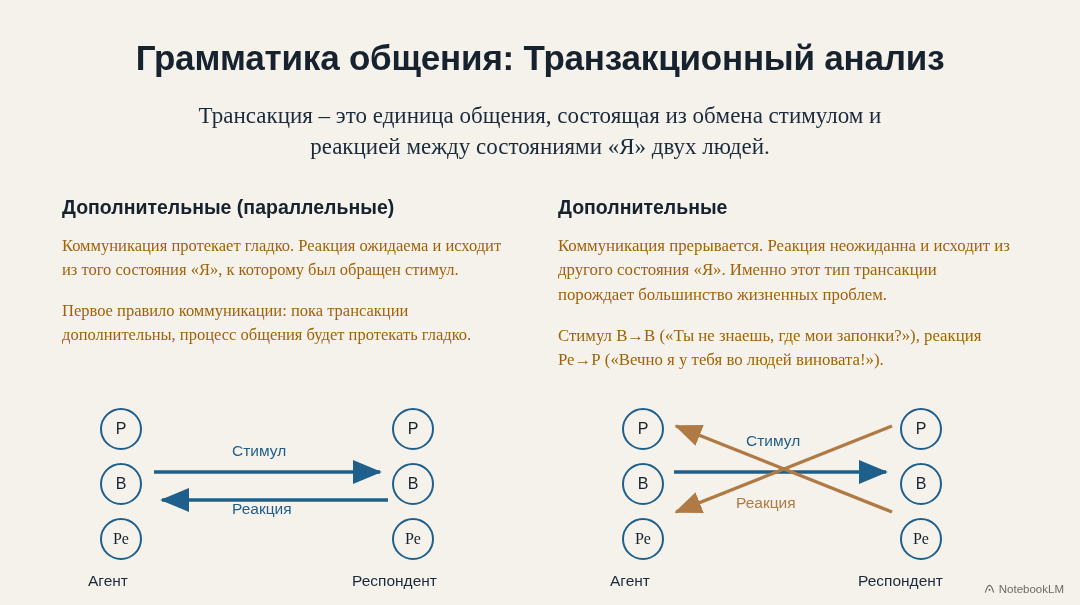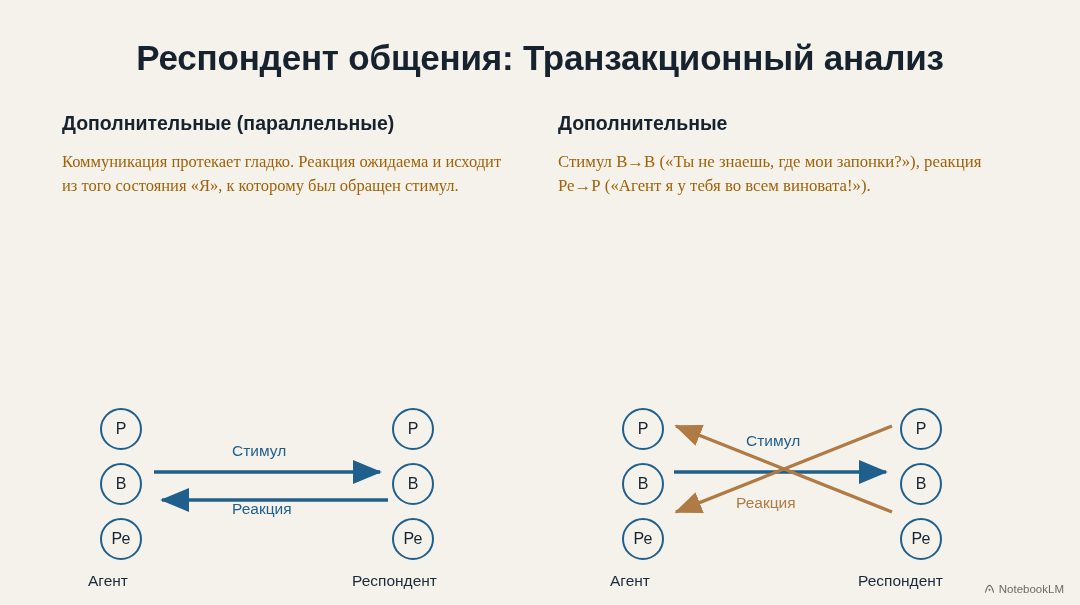--- a/index.html
+++ b/index.html
@@ -105,21 +105,21 @@
     font-family: "Liberation Sans", sans-serif;
     font-size: 16px;
     display: flex;
     align-items: center;
     justify-content: center;
     margin-bottom: 13px;
     box-sizing: border-box;
     position: relative;
     z-index: 3;
   }
-  .node:last-child { margin-bottom: 0; }
+  .node:last-child { margin-bottom: 0; font-family: Liberation Serif, serif; }
   .node-label {
     position: absolute;
     top: 172px;
     font-family: "Liberation Sans", sans-serif;
     font-size: 15.5px;
     color: #1b2a3a;
     white-space: nowrap;
   }
   .lbl-agent-l  { left: 26px; }
   .lbl-resp-l   { left: 290px; }
@@ -161,33 +161,36 @@
     width: 11px;
     height: 11px;
     position: relative;
   }
 </style>
 </head>
 <body>
 
 <div class="slide">
 
-  <h1 class="title">Респондент общения: Транзакционный анализ</h1>
-
+  <h1 class="title">Грамматика общения: Транзакционный анализ</h1>
+
+  <p class="subtitle">Трансакция – это единица общения, состоящая из обмена стимулом и реакцией между состояниями «Я» двух людей.</p>
 
   <div class="columns">
 
     <div class="col col-left">
       <div class="col-head">Дополнительные (параллельные)</div>
       <p class="para">Коммуникация протекает гладко. Реакция ожидаема и исходит из того состояния «Я», к которому был обращен стимул.</p>
+      <p class="para">Первое правило коммуникации: пока трансакции дополнительны, процесс общения будет протекать гладко.</p>
     </div>
 
     <div class="col col-right">
       <div class="col-head">Дополнительные</div>
-      <p class="para">Стимул В→В («Ты не знаешь, где мои запонки?»), реакция Ре→Р («Агент я у тебя во всем виновата!»).</p>
+      <p class="para">Коммуникация прерывается. Реакция неожиданна и исходит из другого состояния «Я». Именно этот тип трансакции порождает большинство жизненных проблем.</p>
+      <p class="para">Стимул В→В («Ты не знаешь, где мои запонки?»), реакция Ре→Р («Вечно я у тебя во людей виновата!»).</p>
     </div>
 
   </div>
 
   <div class="diagrams">
 
     <div class="diagram left">
       <svg class="arrow-svg" viewBox="0 0 452 200">
         <defs>
           <marker id="arrBlueR" markerWidth="9" markerHeight="9" refX="7.5" refY="3.3" orient="auto">

